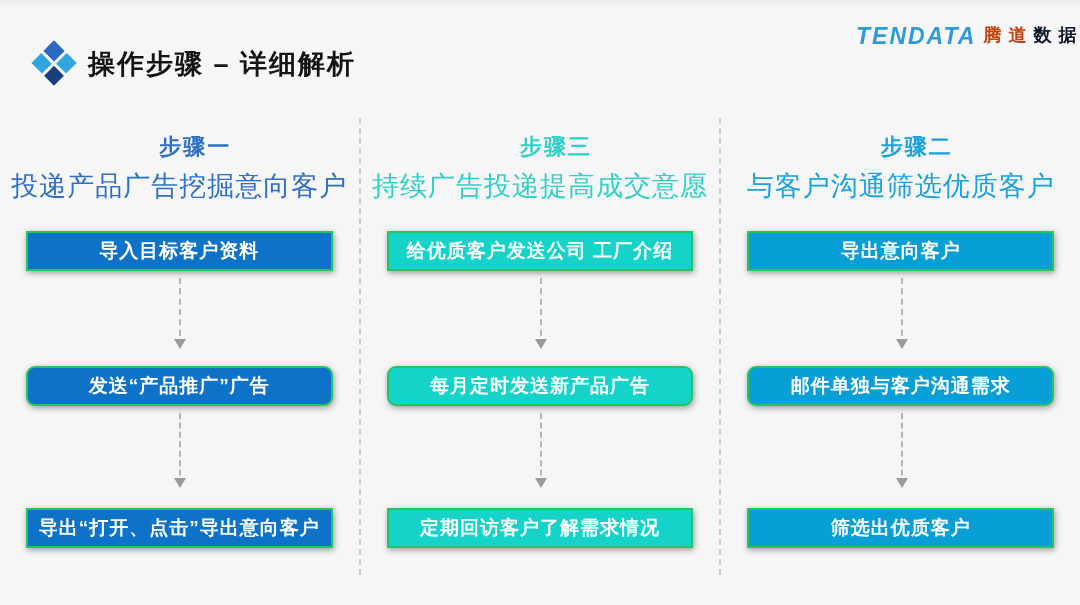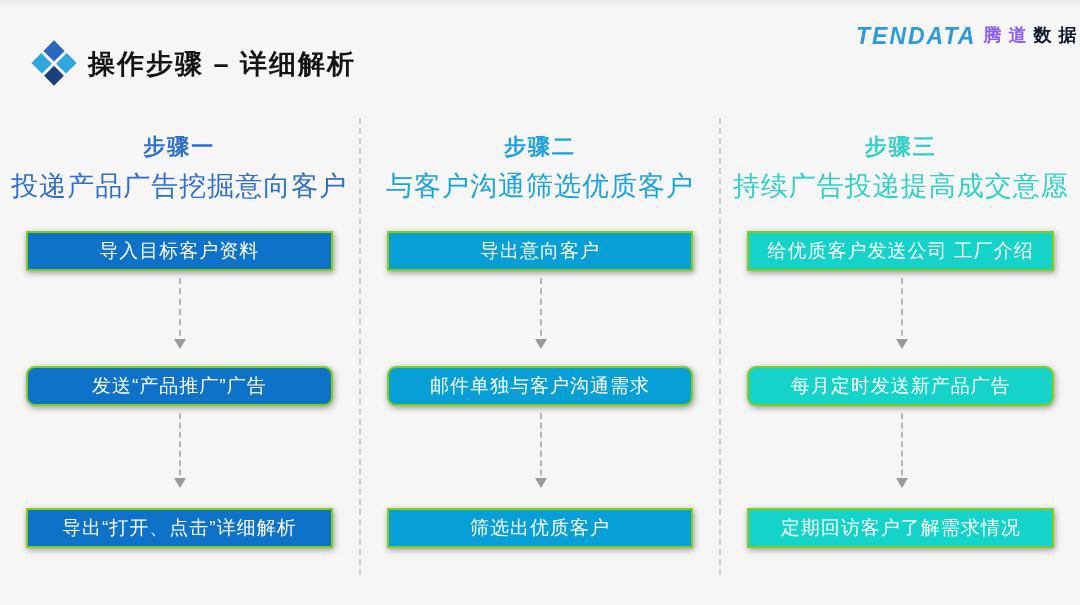--- a/index.html
+++ b/index.html
@@ -30,46 +30,46 @@
   }
   
   .logo{position:absolute;right:22px;top:10px;width:210px;height:72px;display:flex;}
   .logo-mark{width:66px;height:66px;margin-top:2px;}
   .logo-text{margin-left:8px;display:flex;flex-direction:row;justify-content:center;gap:7px;}
   .logo-en{
     font-size:23px;font-weight:bold;font-style:italic;
     color:#2e9ad8;letter-spacing:2px;line-height:1.1;
   }
   .logo-cn{font-size:18px;font-weight:bold;letter-spacing:7px;line-height:1.3;white-space:nowrap;}
-  .logo-cn .cn-blue{color:#8b5cf6;}
+  .logo-cn .cn-blue{color:#c2410c;}
   .logo-cn .cn-orange{color:#0f172a;text-align:center;}
   
   .columns{
     position:absolute;left:0;top:118px;width:100%;height:457px;
     display:flex;
   }
   .column{flex:1;position:relative;}
   .column + .column{border-left:2px dashed #cccccc;}
   .step-title{
-    position:absolute;top:14px;left:0;width:100%;text-align:center;
+    position:absolute;top:14px;left:16px;width:100%;text-align:center;
     font-size:22px;font-weight:bold;letter-spacing:2px;
   }
   .subtitle{
     position:absolute;top:50px;left:0;width:100%;text-align:center;
     font-size:27px;letter-spacing:1px;
   }
   .col1 .step-title,.col1 .subtitle{color:#2e6fc8;}
   .col2 .step-title,.col2 .subtitle{color:#1ba1de;}
   .col3 .step-title,.col3 .subtitle{color:#30d0c6;}
   .step-box{
     position:absolute;left:26px;right:26px;height:36px;
-    border:2px solid #84cc16;
+    border:2px solid #22c55e;
     box-shadow:1px 2px 6px rgba(40,40,40,.45);
     display:flex;align-items:center;justify-content:center;
-    color:#ffffff;font-weight:normal;font-size:19px;letter-spacing:1px;
+    color:#ffffff;font-weight:bold;font-size:19px;letter-spacing:1px;
     white-space:nowrap;
   }
   .col1 .step-box{background:#0d72c8;}
   .col2 .step-box{background:#089fd7;}
   .col3 .step-box{background:#16d3c9;}
   .box-1{top:113px;}
   .box-2{top:248px;border-radius:9px;}
   .box-3{top:390px;}
   .arrow{
     position:absolute;left:50%;width:0;
@@ -109,36 +109,36 @@
 
 <div class="columns">
 
   <div class="column col1">
     <div class="step-title">步骤一</div>
     <div class="subtitle">投递产品广告挖掘意向客户</div>
     <div class="step-box box-1">导入目标客户资料</div>
     <div class="arrow arrow-1"></div>
     <div class="step-box box-2">发送“产品推广”广告</div>
     <div class="arrow arrow-2"></div>
-    <div class="step-box box-3">导出“打开、点击”详细解析</div>
+    <div class="step-box box-3">导出“打开、点击”导出意向客户</div>
+  </div>
+
+  <div class="column col3">
+    <div class="step-title">步骤三</div>
+    <div class="subtitle">持续广告投递提高成交意愿</div>
+    <div class="step-box box-1">给优质客户发送公司 工厂介绍</div>
+    <div class="arrow arrow-1"></div>
+    <div class="step-box box-2">每月定时发送新产品广告</div>
+    <div class="arrow arrow-2"></div>
+    <div class="step-box box-3">定期回访客户了解需求情况</div>
   </div>
 
   <div class="column col2">
     <div class="step-title">步骤二</div>
     <div class="subtitle">与客户沟通筛选优质客户</div>
     <div class="step-box box-1">导出意向客户</div>
     <div class="arrow arrow-1"></div>
     <div class="step-box box-2">邮件单独与客户沟通需求</div>
     <div class="arrow arrow-2"></div>
     <div class="step-box box-3">筛选出优质客户</div>
   </div>
 
-  <div class="column col3">
-    <div class="step-title">步骤三</div>
-    <div class="subtitle">持续广告投递提高成交意愿</div>
-    <div class="step-box box-1">给优质客户发送公司 工厂介绍</div>
-    <div class="arrow arrow-1"></div>
-    <div class="step-box box-2">每月定时发送新产品广告</div>
-    <div class="arrow arrow-2"></div>
-    <div class="step-box box-3">定期回访客户了解需求情况</div>
-  </div>
-
 </div>
 
 </body></html>

